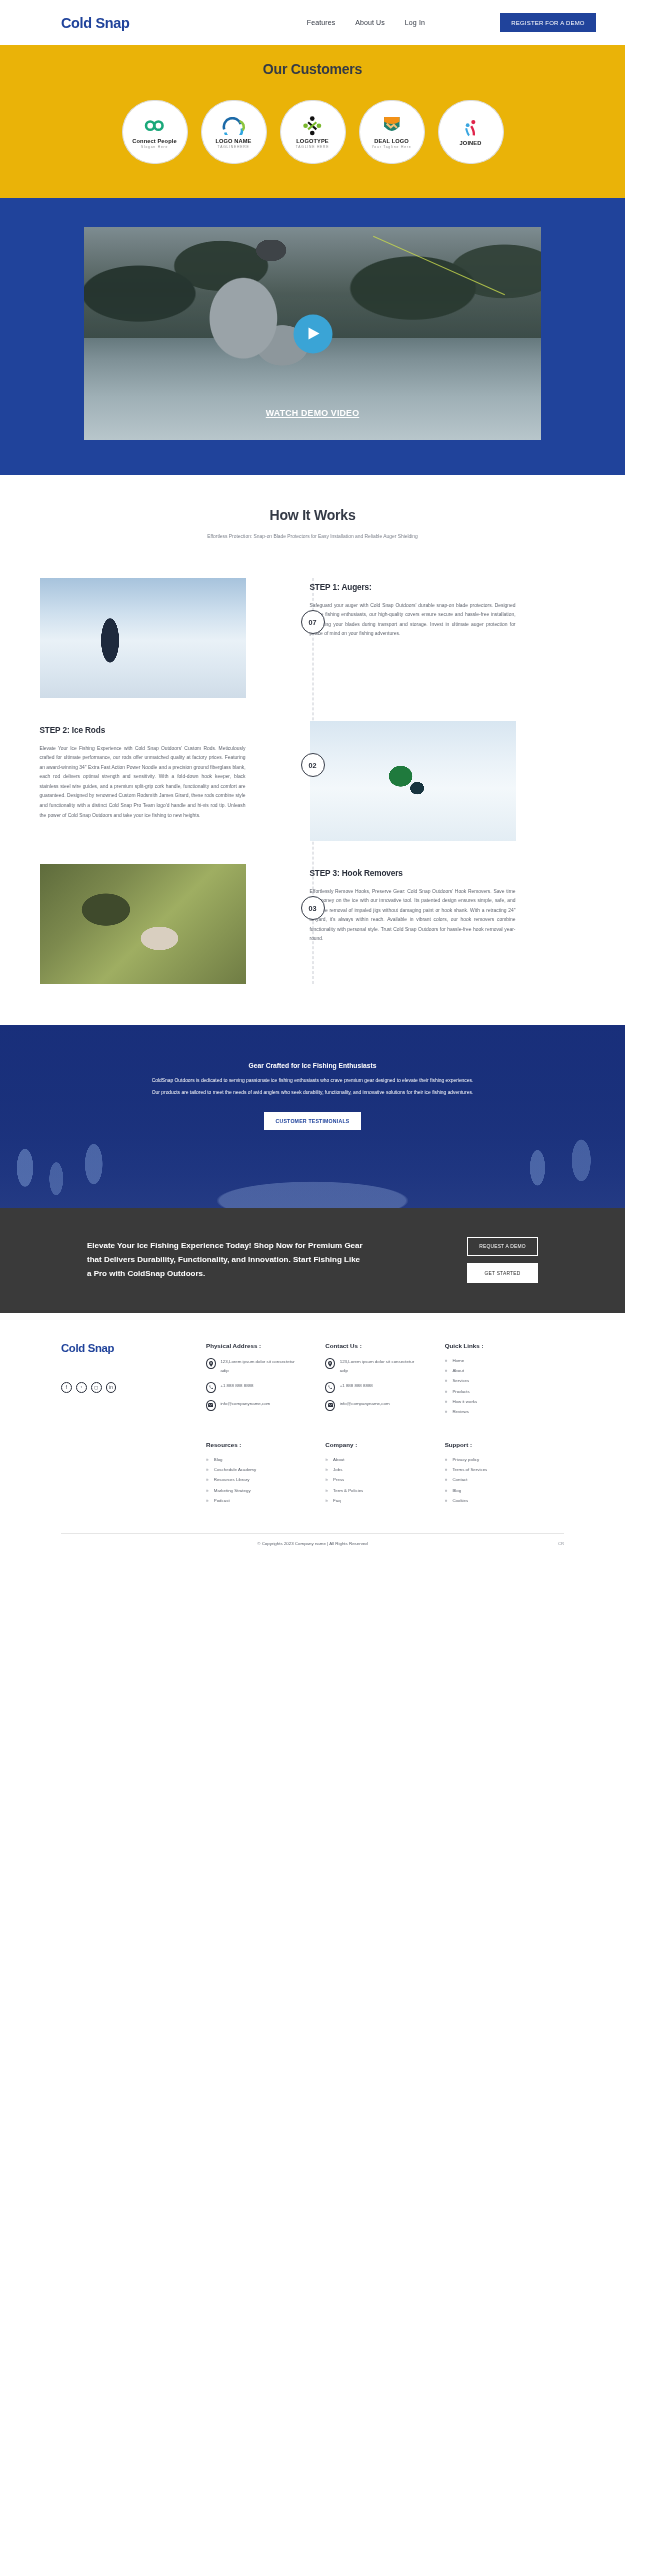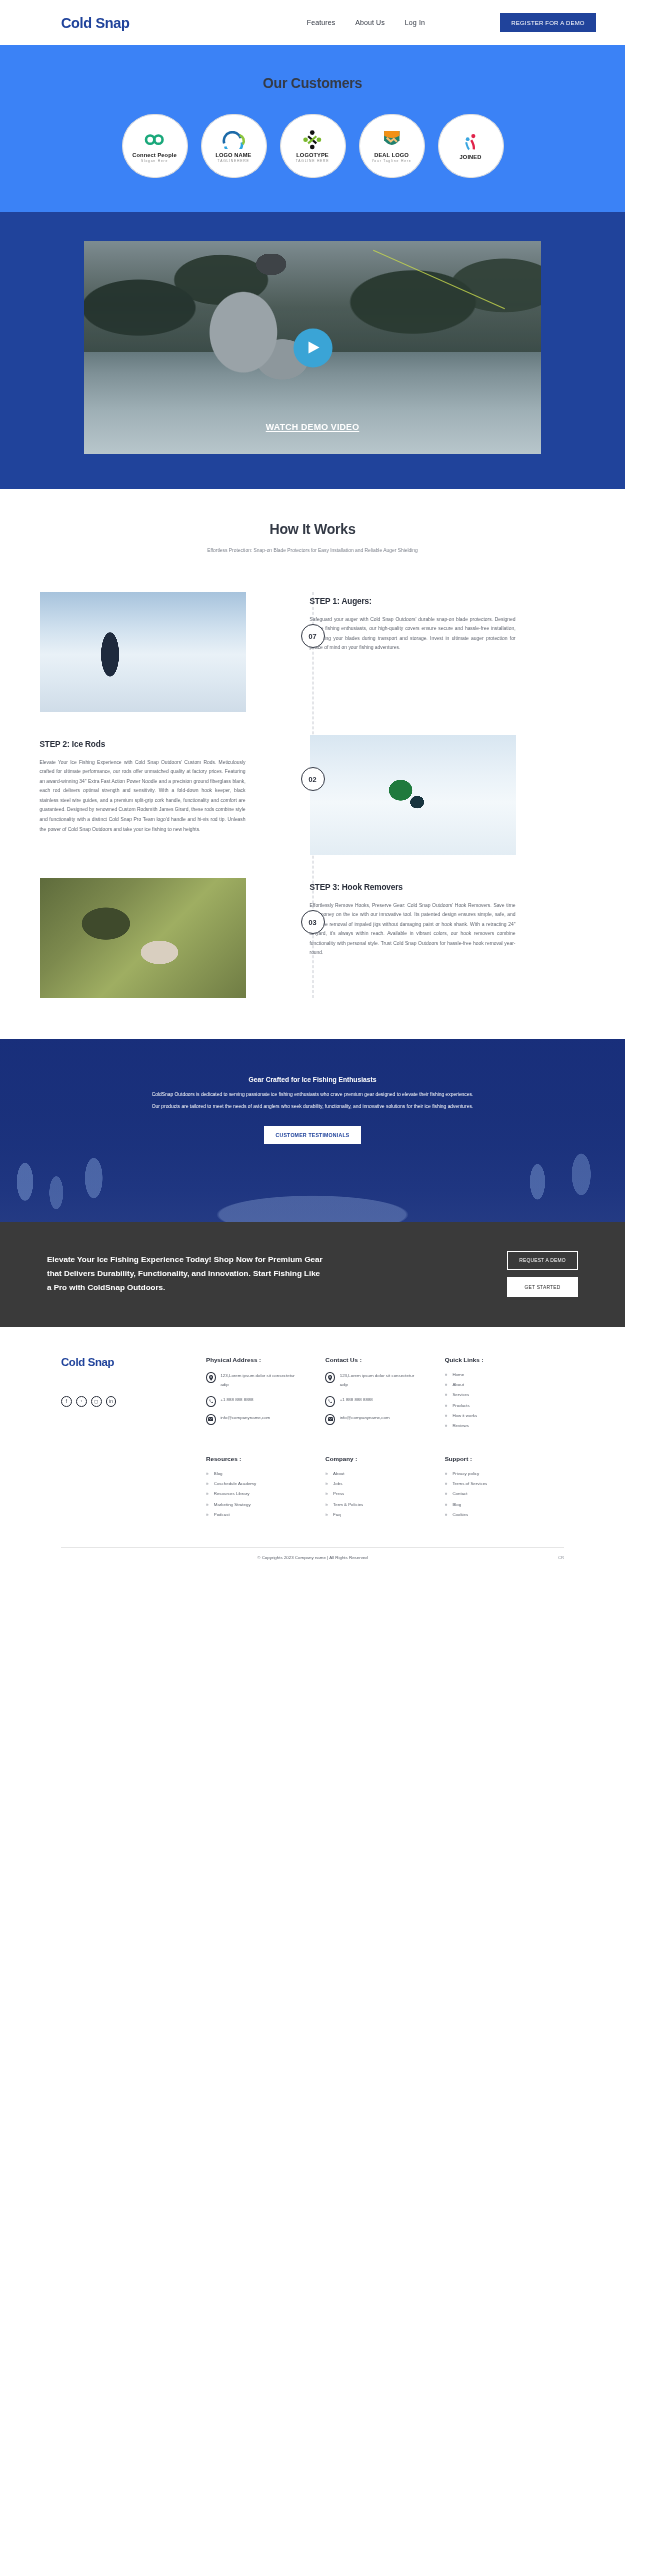--- a/index.html
+++ b/index.html
@@ -135,22 +135,22 @@
     border: none;
     cursor: pointer;
     display: flex; align-items: center; justify-content: center;
     font-size: 6.2px; color: #111;
     font-family: inherit;
     box-shadow: 0 0.5px 2.1px rgba(0,0,0,.2);
   }
 
   
   .customers {
-    background: #3b82f6;
-    padding: 30px 0 34px;
+    background: #eab308;
+    padding: 16px 0 34px;
     text-align: center;
   }
   .sec-title {
     font-size: 14px;
     font-weight: 800;
     color: #343a46;
     letter-spacing: -0.2px;
   }
   .cust-row {
     display: flex;
@@ -372,21 +372,21 @@
     font-weight: 600;
     letter-spacing: 0.2px;
     padding: 6.2px 11.3px;
     cursor: pointer;
     font-family: inherit;
   }
 
   
   .cta {
     background: #3a3a3a;
-    padding: 29px 47px 30px;
+    padding: 29px 87px 30px;
     display: flex;
     align-items: center;
     justify-content: space-between;
     gap: 20px;
   }
   .cta-text {
     color: #fff;
     font-size: 8px;
     font-weight: 800;
     line-height: 1.75;

